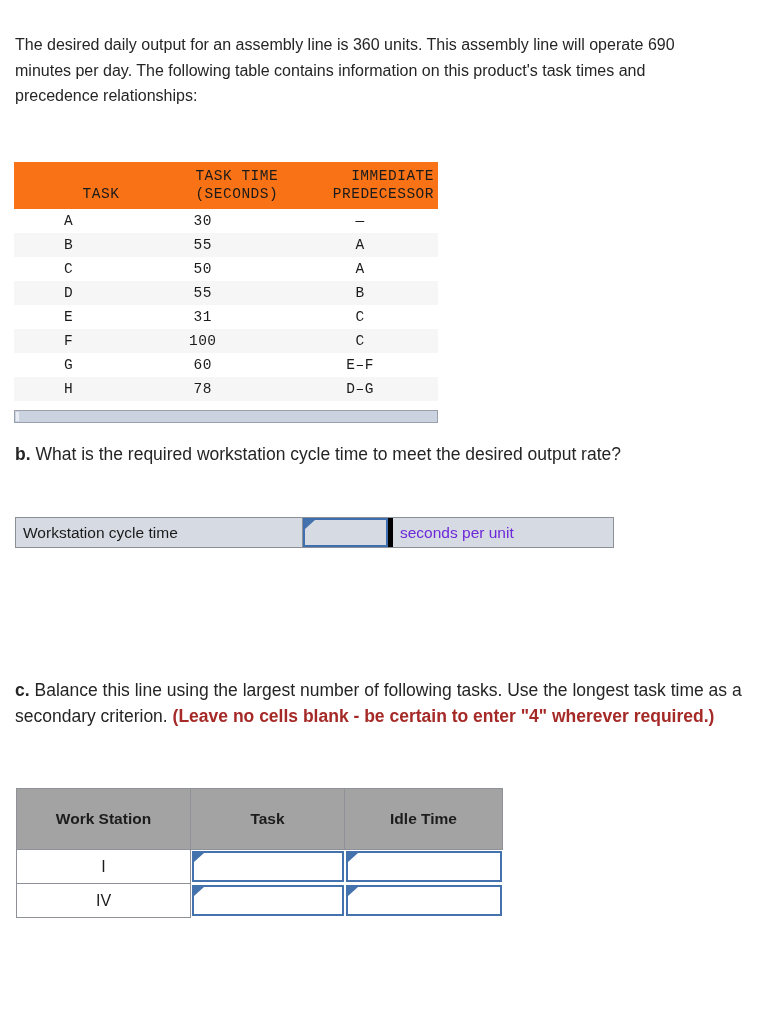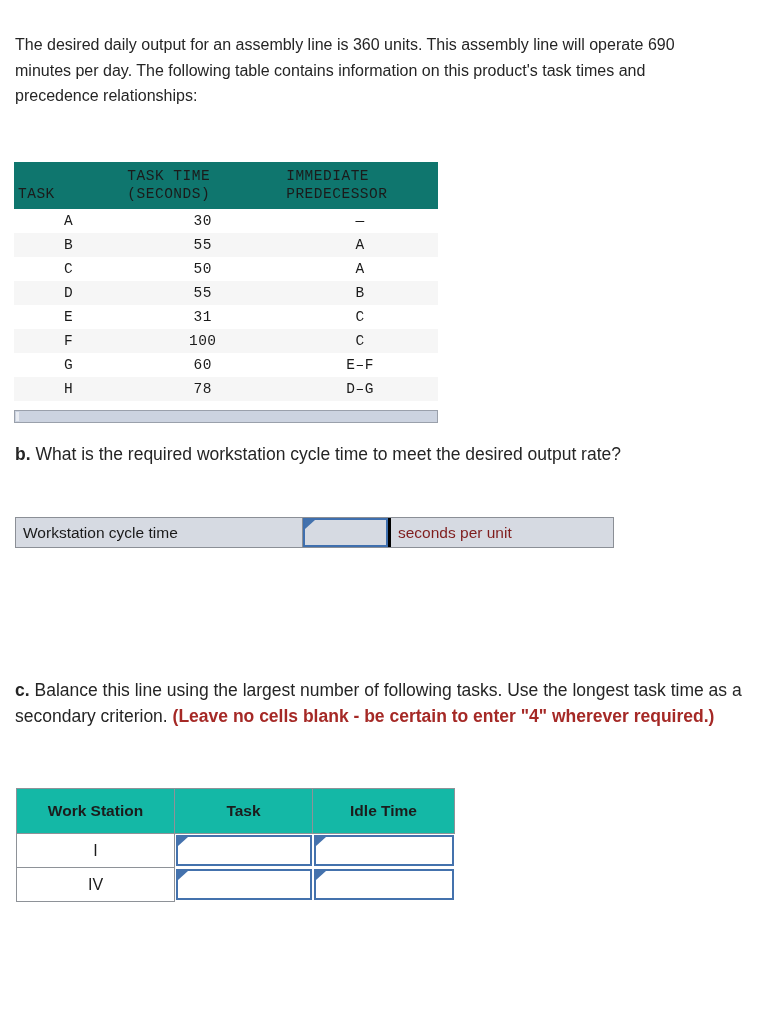--- a/index.html
+++ b/index.html
@@ -36,24 +36,24 @@
     width: 424px;
   }
   table.task-table {
     border-collapse: collapse;
     width: 424px;
     font-family: "Liberation Mono", "DejaVu Sans Mono", monospace;
     font-size: 14.5px;
     color: #1b1b1b;
   }
   table.task-table thead th {
-    background: #0f766e;
+    background: #f97316;
     font-weight: normal;
     padding: 5px 4px 6px 4px;
-    text-align: left;
+    text-align: right;
     vertical-align: bottom;
     line-height: 18px;
     letter-spacing: 0.5px;
   }
   table.task-table thead th .hdr-line {
     display: block;
     white-space: pre;
   }
   table.task-table tbody td {
     text-align: center;
@@ -146,22 +146,22 @@
     border: 2px solid #3f6fae;
     border-top-width: 2px;
   }
   .answer-strip .cell-unit {
     flex: 1;
     display: flex;
     align-items: center;
     padding-left: 7px;
     box-sizing: border-box;
     font-size: 15.5px;
-    color: #7f1d1d;
-    border-left: 3px solid #000000;
+    color: #6d28d9;
+    border-left: 5px solid #000000;
   }
 
   
   .flag {
     position: absolute;
     left: 0;
     top: 0;
     width: 11px;
     height: 10px;
     pointer-events: none;
@@ -183,28 +183,28 @@
     left: 16px;
     top: 788px;
     width: 387px;
   }
   table.balance-table {
     border-collapse: collapse;
     width: 387px;
     table-layout: fixed;
   }
   table.balance-table th {
-    background: #14b8a6;
+    background: #a3a3a3;
     border: 1px solid #8e9298;
     font-size: 15.5px;
     font-weight: bold;
     color: #1c1c1c;
     text-align: center;
     height: 28px;
-    padding: 8px;
+    padding: 16px;
   }
   table.balance-table td.ws-cell {
     border: 1px solid #8e9298;
     background: #ffffff;
     text-align: center;
     font-size: 16px;
     color: #1c1c1c;
     height: 33px;
     padding: 0;
   }

